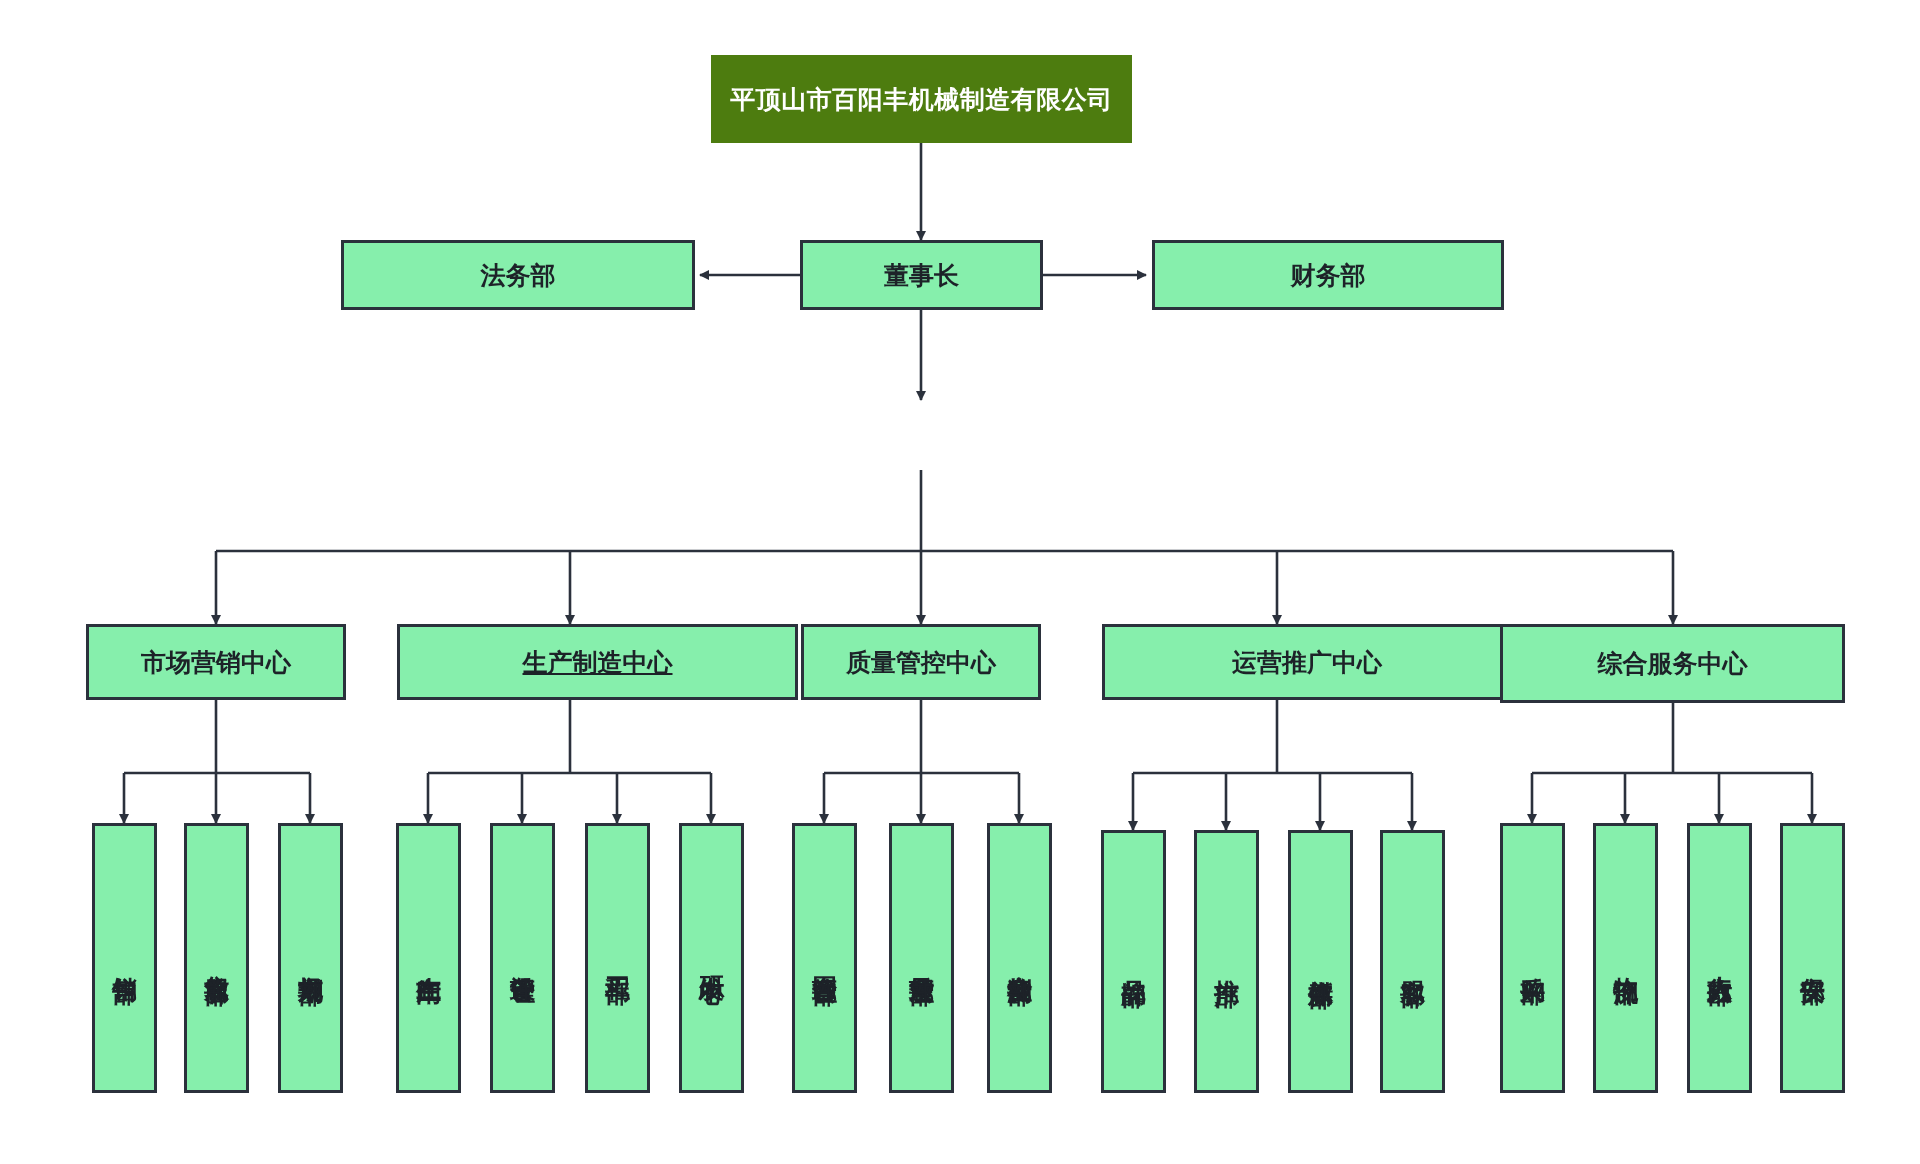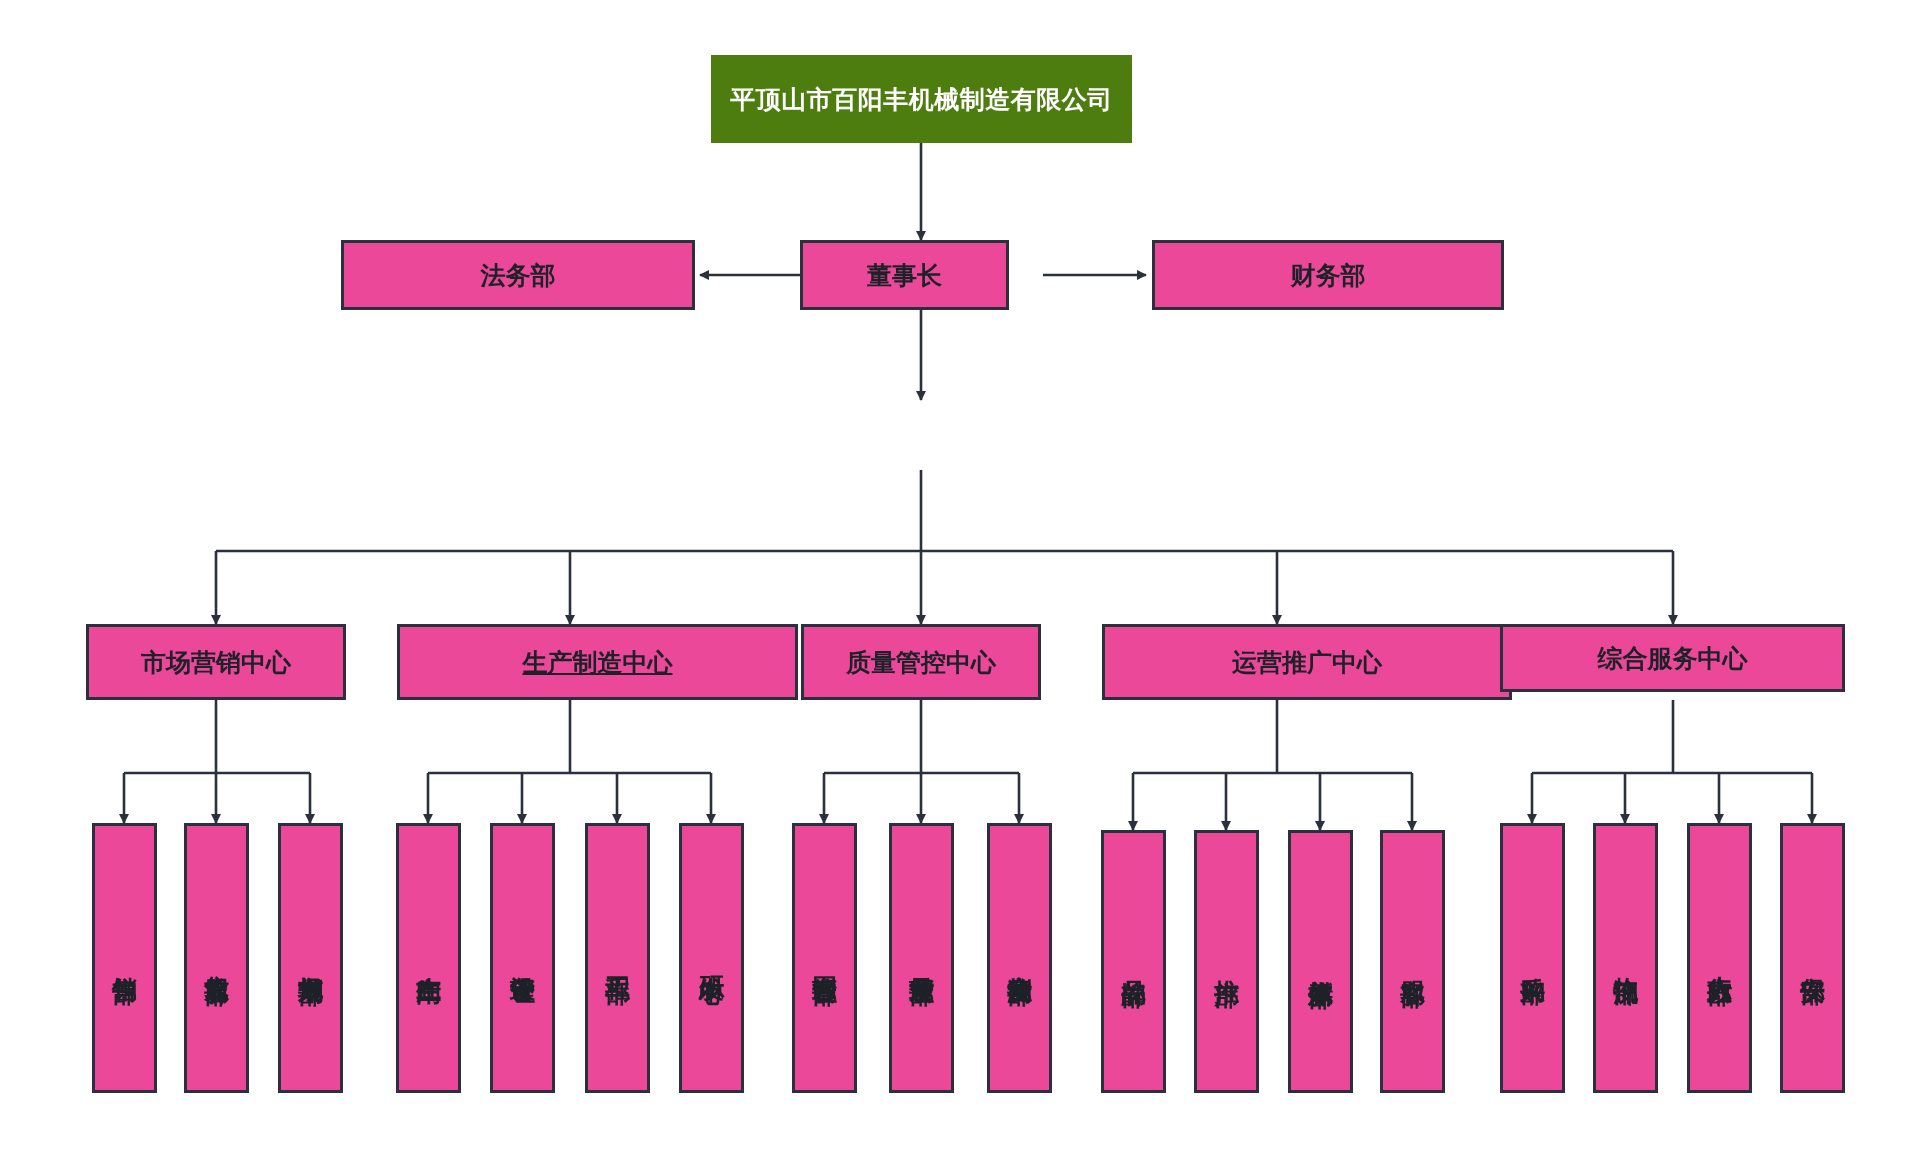--- a/index.html
+++ b/index.html
@@ -22,21 +22,21 @@
     left: 0;
     top: 0;
     width: 1920px;
     height: 1164px;
     pointer-events: none;
   }
   .node {
     position: absolute;
     box-sizing: border-box;
     border: 3px solid #2b313c;
-    background: #ec4899;
+    background: #86efac;
     display: flex;
     align-items: center;
     justify-content: center;
     text-align: center;
     color: #1d2228;
     font-weight: bold;
   }
   .node.root {
     background: #4d7c0f;
     border: none;
@@ -134,42 +134,42 @@
   </svg>
 
   <div class="node root" style="left:711px; top:55px; width:421px; height:88px;">
     <span>平顶山市百阳丰机械制造有限公司</span>
   </div>
 
   <div class="node lvl1" style="left:341px; top:240px; width:354px; height:70px;">
     <span>法务部</span>
   </div>
 
-  <div class="node lvl1" style="left:800px; top:240px; width:209px; height:70px;">
+  <div class="node lvl1" style="left:800px; top:240px; width:243px; height:70px;">
     <span>董事长</span>
   </div>
 
   <div class="node lvl1" style="left:1152px; top:240px; width:352px; height:70px;">
     <span>财务部</span>
   </div>
 
 
   <div class="node lvl3" style="left:86px; top:624px; width:260px; height:76px;">
     <span>市场营销中心</span>
   </div>
   <div class="node lvl3" style="left:397px; top:624px; width:401px; height:76px;text-decoration:underline;">
     <span>生产制造中心</span>
   </div>
   <div class="node lvl3" style="left:801px; top:624px; width:240px; height:76px;">
     <span>质量管控中心</span>
   </div>
   <div class="node lvl3" style="left:1102px; top:624px; width:410px; height:76px;">
     <span>运营推广中心</span>
   </div>
-  <div class="node lvl3" style="left:1500px; top:624px; width:345px; height:68px;">
+  <div class="node lvl3" style="left:1500px; top:624px; width:345px; height:79px;">
     <span>综合服务中心</span>
   </div>
 
   <div class="node leaf" style="left:92px; top:823px; width:65px; height:270px;">
     <span class="vtext">销售部</span>
   </div>
   <div class="node leaf" style="left:184px; top:823px; width:65px; height:270px;">
     <span class="vtext">售前客服部</span>
   </div>
   <div class="node leaf" style="left:278px; top:823px; width:65px; height:270px;">

